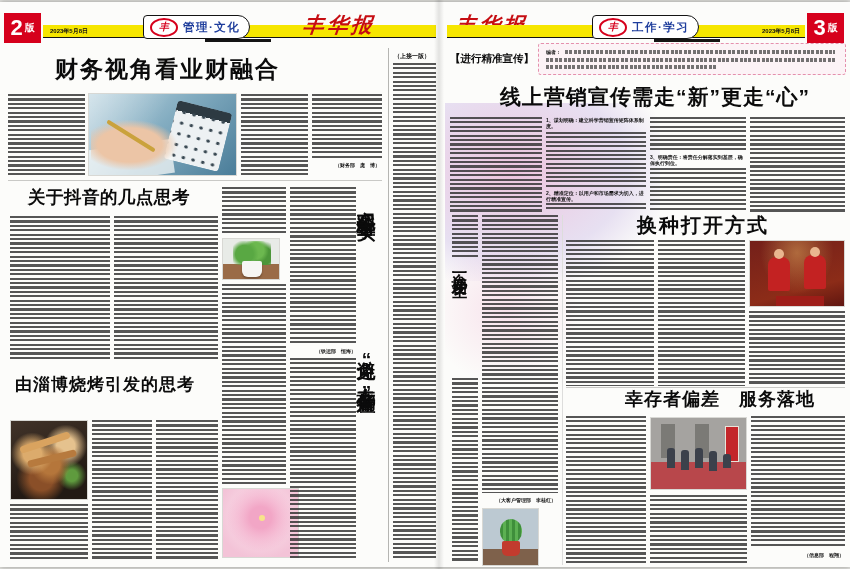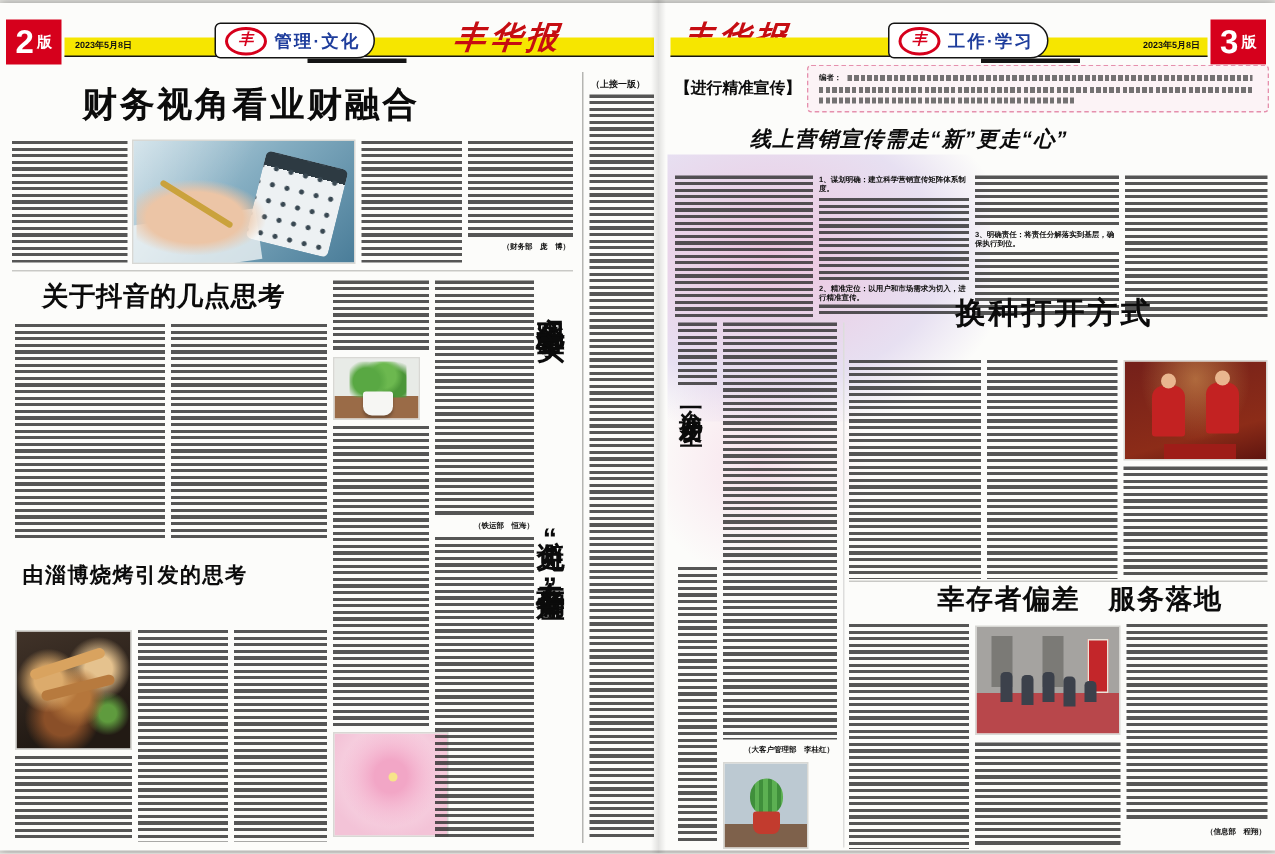--- a/index.html
+++ b/index.html
@@ -25,22 +25,22 @@
   .logo{width:24px;height:15px;border:2px solid #d6001c;border-radius:50%;
         display:flex;align-items:center;justify-content:center;flex:0 0 auto;}
   .logo span{color:#d6001c;font-weight:900;font-style:italic;font-size:10px;line-height:1;}
   .section-name{color:#1e3d9c;font-weight:900;font-size:11.5px;letter-spacing:1.5px;white-space:nowrap;}
   .pillbar{background:#141414;height:2.5px;}
   .masthead{color:#c60d12;font-family:"DejaVu Serif",serif;font-weight:900;font-style:italic;
             font-size:21px;letter-spacing:3px;transform:skewX(-6deg);white-space:nowrap;line-height:1;}
   
   .hl{color:#0b0b0b;font-weight:900;text-align:left;white-space:nowrap;line-height:1.1;}
   .hl-xl{font-size:23px;letter-spacing:2px;}
-  .hl-l{font-size:14px;letter-spacing:1px;font-style:italic;}
-  .hl-m{font-size:14px;letter-spacing:1px;}
+  .hl-l{font-size:21px;letter-spacing:1px;}
+  .hl-m{font-size:17px;letter-spacing:1px;}
   .hl-m2{font-size:17.5px;letter-spacing:.5px;transform:skewX(-2deg);}
   .hl-s{font-size:20px;letter-spacing:2px;}
   .hl-s2{font-size:18px;letter-spacing:1px;}
   .vh{writing-mode:vertical-rl;text-orientation:upright;font-weight:900;color:#0b0b0b;
       letter-spacing:2px;line-height:1;}
   .byline{font-size:5px;font-weight:700;color:#111;text-align:right;line-height:1.2;}
   .subhead{font-size:5px;font-weight:700;color:#111;line-height:1.25;}
   .contlabel{font-size:6px;font-weight:700;color:#111;}
   .rule{background:#c9c9c6;}
   .vrule{background:#dddddc;}
@@ -218,21 +218,21 @@
   <div class="abs vh" style="left:452px;top:260px;height:112px;font-size:15.5px;">允许一切发生</div>
   <div class="abs sim" style="left:452px;top:378px;width:26px;height:184px;"></div>
   <div class="abs sim" style="left:482px;top:215px;width:76px;height:278px;"></div>
   <div class="abs byline" style="left:482px;top:497px;width:74px;">（大客户管理部　李桂红）</div>
   <div class="abs photo ph-cactus" style="left:482px;top:508px;width:57px;height:58px;">
     <div class="cactball"></div>
     <div class="cactpot"></div>
   </div>
   <div class="abs vrule" style="left:562px;top:215px;width:1px;height:350px;"></div>
 
-  <div class="abs hl hl-s" style="left:637px;top:198px;width:130px;">换种打开方式</div>
+  <div class="abs hl hl-s" style="left:637px;top:214px;width:130px;">换种打开方式</div>
   <div class="abs sim" style="left:566px;top:240px;width:88px;height:146px;"></div>
   <div class="abs sim" style="left:658px;top:240px;width:87px;height:146px;"></div>
   <div class="abs photo ph-perf" style="left:749px;top:240px;width:96px;height:67px;">
     <div class="fig" style="left:18px;top:16px;"></div>
     <div class="head" style="left:24px;top:8px;"></div>
     <div class="fig" style="left:54px;top:14px;"></div>
     <div class="head" style="left:60px;top:6px;"></div>
     <div class="table"></div>
   </div>
   <div class="abs sim" style="left:749px;top:311px;width:96px;height:75px;"></div>

